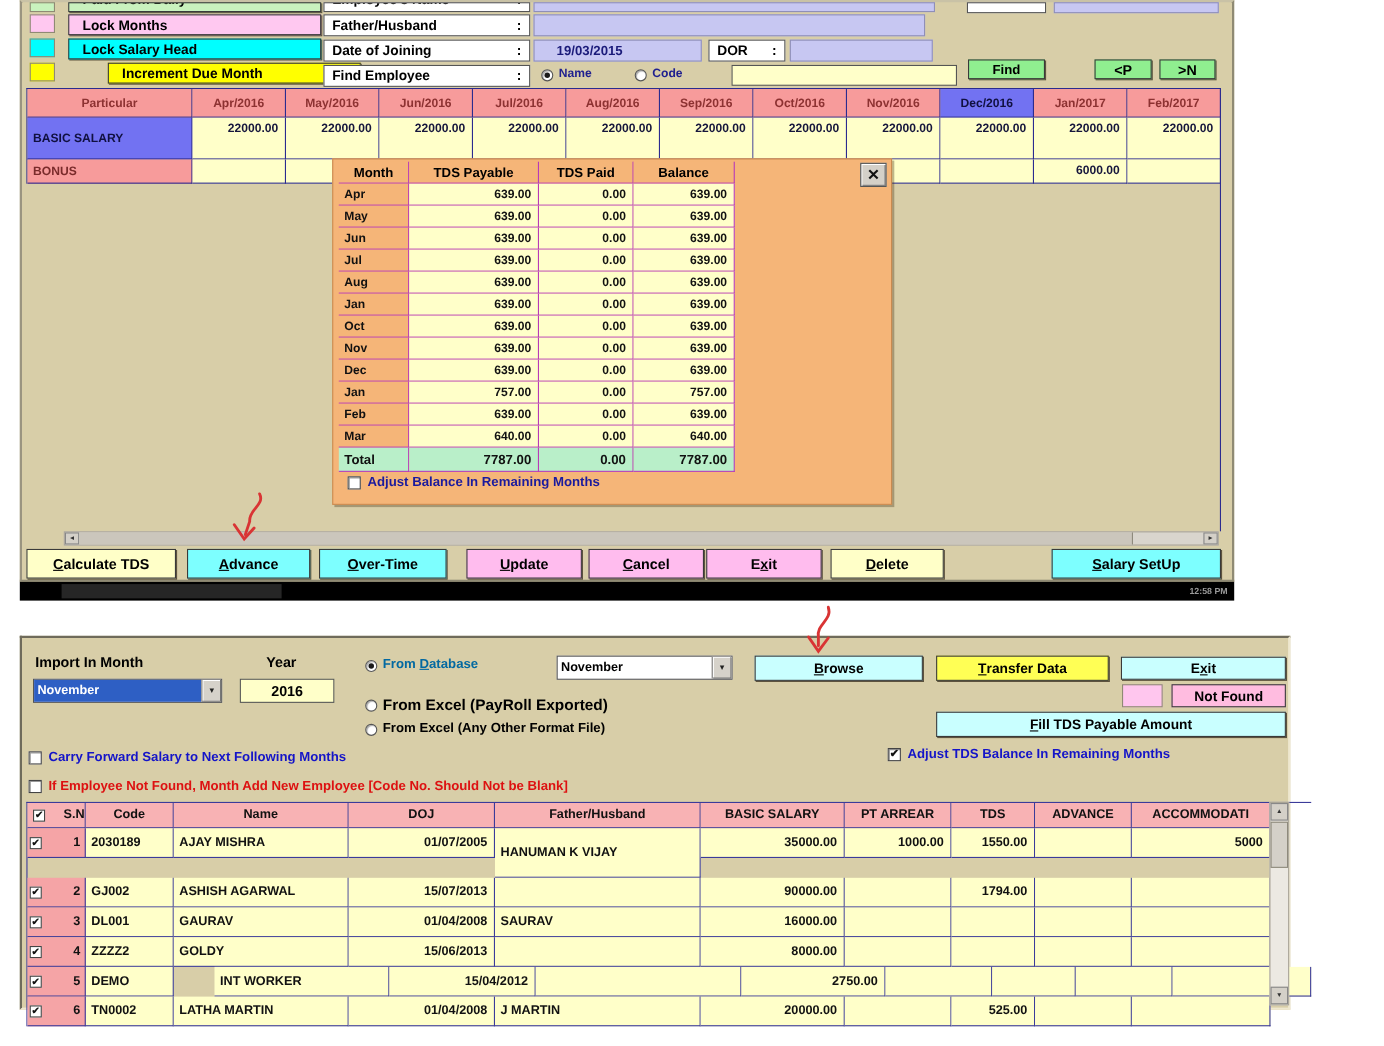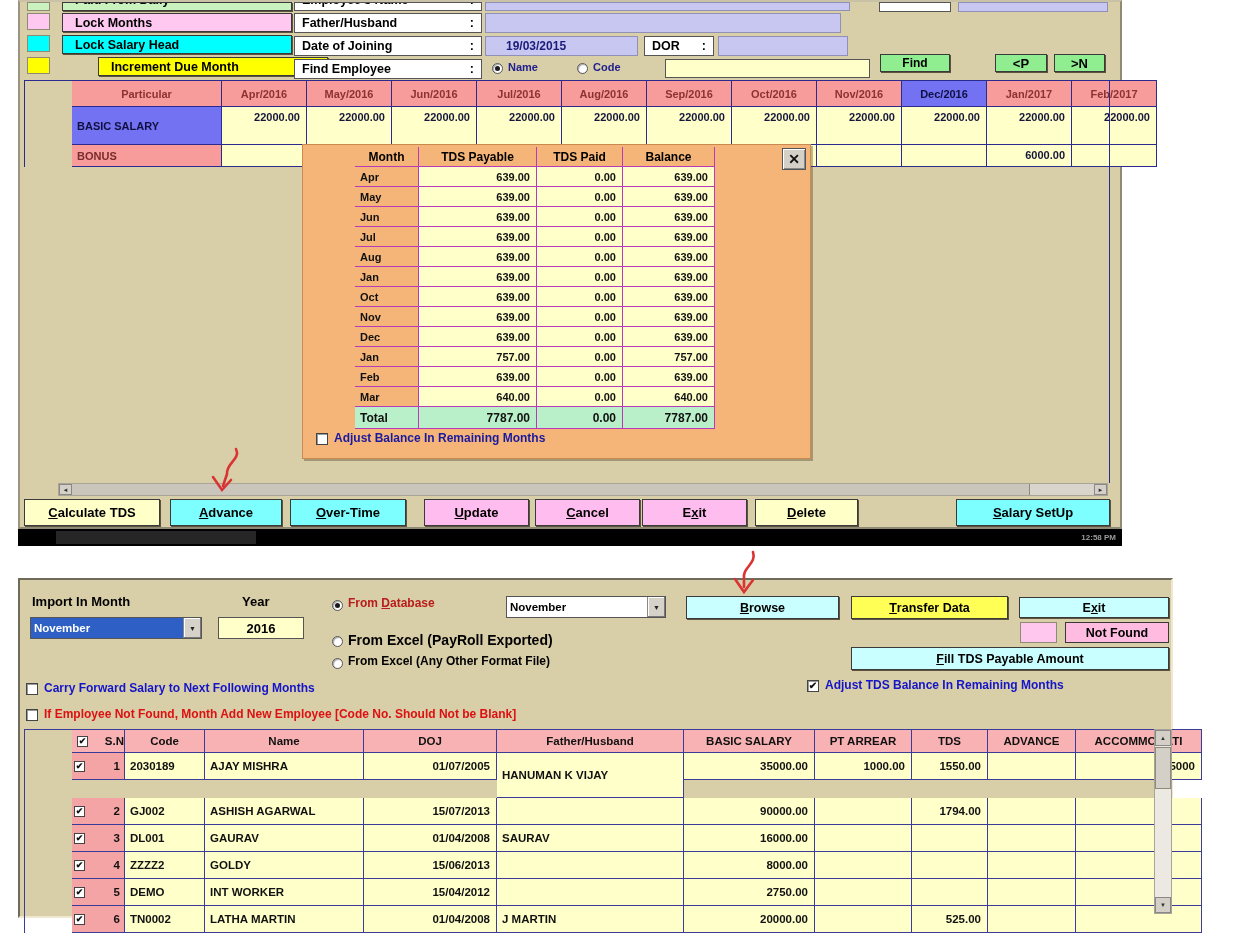--- a/index.html
+++ b/index.html
@@ -34,21 +34,21 @@
   .cb{position:absolute;width:12px;height:12px;background:#fff;border:1px solid #444;box-shadow:inset 1px 1px 0 #999;
     box-sizing:border-box;font-size:10px;line-height:10px;text-align:center;font-weight:bold;color:#111;}
   .cblabel{position:absolute;font-weight:bold;font-size:12px;white-space:nowrap;}
   .combo{position:absolute;background:#fff;border:1px solid #555;box-sizing:border-box;display:flex;}
   .combo .sel-text{flex:1;display:flex;align-items:center;padding:0 3px;font-size:11.5px;font-weight:bold;overflow:hidden;white-space:nowrap;}
   .combo .dd{width:17px;background:#D6D2CA;border-left:1px solid #888;display:flex;align-items:center;justify-content:center;
     font-size:7px;color:#222;box-shadow:inset -1px -1px 0 #777, inset 1px 1px 0 #fff;}
   .combo.hl .sel-text{background:#2E5FC4;color:#fff;}
 
   
-  .grid{position:absolute;box-sizing:border-box;padding-left:47px;}
+  .grid{position:absolute;box-sizing:border-box;}
   .g-row{display:flex;}
   .g-cell{box-sizing:border-box;border-right:1px solid #2b2b8f;border-bottom:1px solid #2b2b8f;
     font-size:11px;font-weight:bold;display:flex;align-items:center;overflow:hidden;white-space:nowrap;background:#FFFFC9;color:#16163c;}
   .g-cell.num{justify-content:flex-end;padding-right:6px;}
   .g-cell.txt{padding-left:5px;}
   #salary-grid{border-top:1px solid #2b2b8f;border-left:1px solid #2b2b8f;}
   #salary-grid .colhead{background:#F79B9B;color:#8d3232;justify-content:center;}
   #salary-grid .rowhead{background:#F79B9B;color:#7a2b2b;padding-left:5px;}
   #salary-grid .hl{background:#7272F2;color:#101040;}
 
@@ -313,21 +313,21 @@
     <div class="title-label" style="left:222px;top:14px;">Year</div>
 
     <div class="combo hl" style="left:10px;top:37px;width:172px;height:22px;">
       <div class="sel-text">November</div>
       <div class="dd">▼</div>
     </div>
     <div class="whitebox" style="left:198px;top:37px;width:86px;height:22px;background:#FFFFC9;display:flex;align-items:center;justify-content:center;font-weight:bold;font-size:13px;">2016</div>
 
     <div id="source-radios">
         <div class="radio sel" style="left: 312px; top: 20px;"></div>
-        <div class="rlabel" style="left: 328px; top: 16px; font-size: 12px; color: #b91c1c;">From <u>D</u>atabase</div>
+        <div class="rlabel" style="left: 328px; top: 16px; font-size: 12px; color: #0369a1;">From <u>D</u>atabase</div>
         <div class="radio" style="left: 312px; top: 56px;"></div>
         <div class="rlabel" style="left: 328px; top: 52px; font-size: 14px; color: rgb(0, 0, 0);">From Excel (PayRoll Exported)</div>
         <div class="radio" style="left: 312px; top: 78px;"></div>
         <div class="rlabel" style="left: 328px; top: 74px; font-size: 12px; color: rgb(0, 0, 0);">From Excel (Any Other Format File)</div>
       </div>
 
     <div class="combo" style="left:486px;top:16px;width:160px;height:22px;">
       <div class="sel-text">November</div>
       <div class="dd">▼</div>
     </div>
@@ -423,21 +423,21 @@
           <div class="g-cell num" style="width: 76px; height: 27px;"></div>
           <div class="g-cell num" style="width: 88px; height: 27px;"></div>
           <div class="g-cell num" style="width: 126px; height: 27px;"></div>
         </div>
         <div class="g-row">
           <div class="g-cell sncell" style="width: 53px; height: 27px;">
             <div class="rowcb">✔</div>
             <span>5</span>
           </div>
           <div class="g-cell txt" style="width: 80px; height: 27px;">DEMO</div>
-          <div class="g-cell txt" style="width: 159px; height: 27px;">INT WORKER</div>
+          <div class="g-cell txt" style="width: 159px; height: 27px; margin-left: 37px;">INT WORKER</div>
           <div class="g-cell num" style="width: 133px; height: 27px;">15/04/2012</div>
           <div class="g-cell txt" style="width: 187px; height: 27px;"></div>
           <div class="g-cell num" style="width: 131px; height: 27px;">2750.00</div>
           <div class="g-cell num" style="width: 97px; height: 27px;"></div>
           <div class="g-cell num" style="width: 76px; height: 27px;"></div>
           <div class="g-cell num" style="width: 88px; height: 27px;"></div>
           <div class="g-cell num" style="width: 126px; height: 27px;"></div>
         </div>
         <div class="g-row">
           <div class="g-cell sncell" style="width: 53px; height: 27px;">

